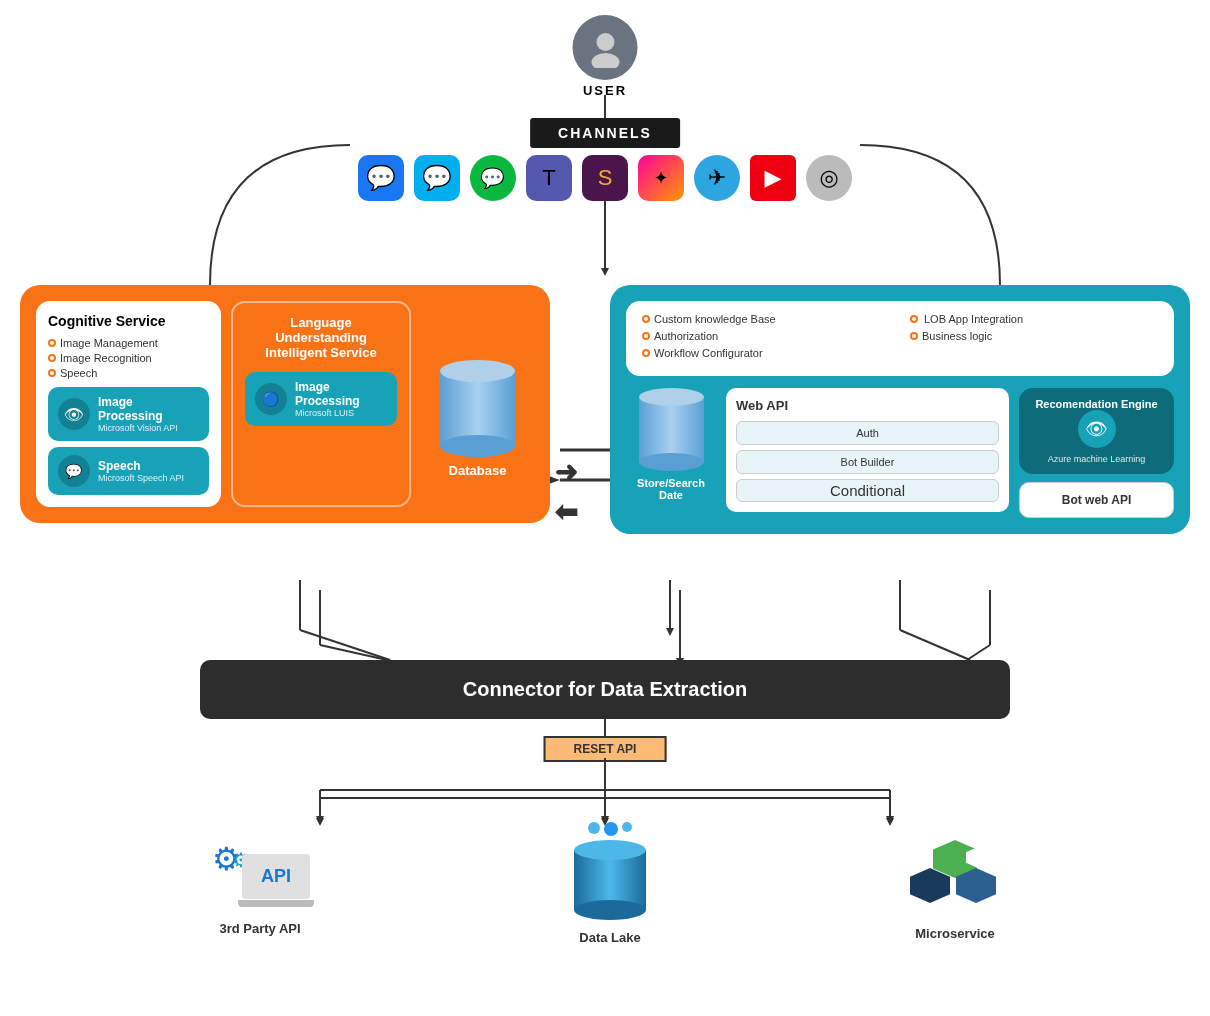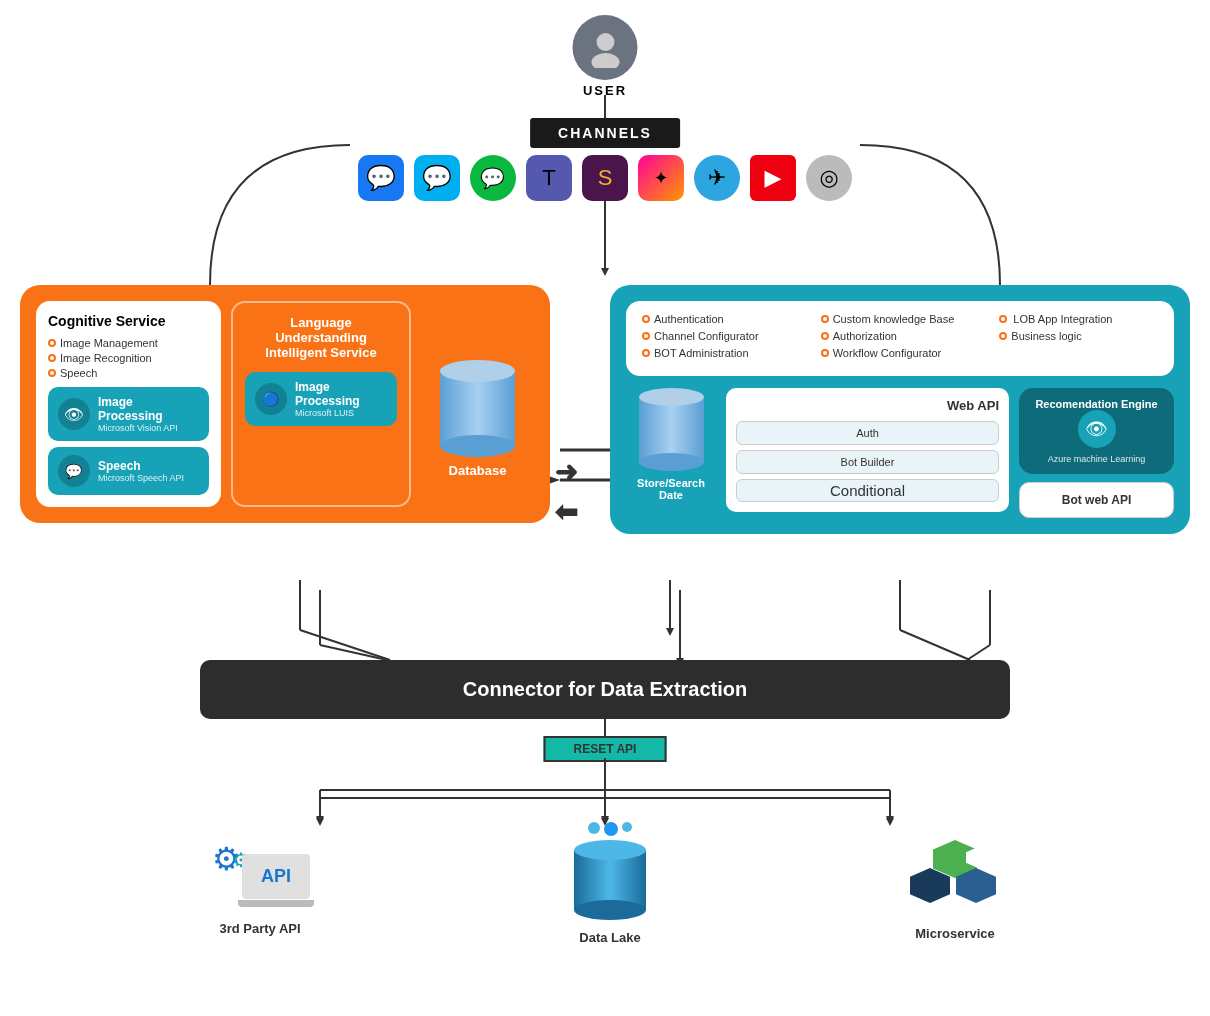--- a/index.html
+++ b/index.html
@@ -182,34 +182,20 @@
 
   <div style="position:absolute;top:455px;left:555px;font-size:28px;color:#333;font-weight:bold;">➜</div>
   <div style="position:absolute;top:495px;left:555px;font-size:28px;color:#333;font-weight:bold;">⬅</div>
 
   <div style="position:absolute;top:285px;left:610px;right:20px;background:#17a2b8;border-radius:20px;padding:16px;">
 
     <div style="background:#fff;border-radius:14px;padding:12px 16px;margin-bottom:12px;display:flex;gap:20px;">
       <div style="flex:1;">
         <div style="display:flex;align-items:center;gap:4px;font-size:11px;color:#333;margin-bottom:5px;">
           <div style="width:8px;height:8px;border-radius:50%;border:2px solid #f97316;flex-shrink:0;"></div>
-          <span>Authentication</span>
-        </div>
-        <div style="display:flex;align-items:center;gap:4px;font-size:11px;color:#333;margin-bottom:5px;">
-          <div style="width:8px;height:8px;border-radius:50%;border:2px solid #f97316;flex-shrink:0;"></div>
-          <span>Channel Configurator</span>
-        </div>
-        <div style="display:flex;align-items:center;gap:4px;font-size:11px;color:#333;margin-bottom:5px;">
-          <div style="width:8px;height:8px;border-radius:50%;border:2px solid #f97316;flex-shrink:0;"></div>
-          <span>BOT Administration</span>
-        </div>
-      </div>
-      <div style="flex:1;">
-        <div style="display:flex;align-items:center;gap:4px;font-size:11px;color:#333;margin-bottom:5px;">
-          <div style="width:8px;height:8px;border-radius:50%;border:2px solid #f97316;flex-shrink:0;"></div>
           <span>Custom knowledge Base</span>
         </div>
         <div style="display:flex;align-items:center;gap:4px;font-size:11px;color:#333;margin-bottom:5px;">
           <div style="width:8px;height:8px;border-radius:50%;border:2px solid #f97316;flex-shrink:0;"></div>
           <span>Authorization</span>
         </div>
         <div style="display:flex;align-items:center;gap:4px;font-size:11px;color:#333;margin-bottom:5px;">
           <div style="width:8px;height:8px;border-radius:50%;border:2px solid #f97316;flex-shrink:0;"></div>
           <span>Workflow Configurator</span>
         </div>
@@ -231,21 +217,21 @@
       <div style="display:flex;flex-direction:column;align-items:center;flex:0 0 90px;">
         <div style="position:relative;">
           <div style="width:65px;height:18px;border-radius:50%;background:#b0cfe8;position:relative;z-index:2;"></div>
           <div style="width:65px;height:65px;background:linear-gradient(to right,#5a9fd4,#a8d0f0,#5a9fd4);margin-top:-9px;"></div>
           <div style="width:65px;height:18px;border-radius:50%;background:#5a9fd4;margin-top:-9px;"></div>
         </div>
         <div style="font-size:11px;font-weight:bold;color:#fff;text-align:center;margin-top:6px;">Store/Search<br>Date</div>
       </div>
 
       <div style="background:#fff;border-radius:10px;padding:10px;flex:1;">
-        <div style="font-size:13px;font-weight:bold;text-align:right;color:#333;margin-bottom:8px;">Web API</div>
+        <div style="font-size:13px;font-weight:bold;text-align:left;color:#333;margin-bottom:8px;">Web API</div>
         <div style="background:#e8f4f8;border-radius:6px;padding:5px 10px;font-size:11px;color:#333;text-align:center;margin-bottom:5px;border:1px solid #ccc;">Auth</div>
         <div style="background:#e8f4f8;border-radius:6px;padding:5px 10px;font-size:11px;color:#333;text-align:center;margin-bottom:5px;border:1px solid #ccc;">Bot Builder</div>
         <div style="background:#e8f4f8;border-radius:6px;padding:2px 10px;font-size:15px;color:#333;text-align:center;border:1px solid #ccc;">Conditional</div>
       </div>
 
       <div style="flex:0 0 155px;display:flex;flex-direction:column;gap:8px;">
         <div style="background:#0e6b7a;border-radius:14px;padding:10px;color:#fff;">
           <div style="font-size:11px;font-weight:bold;text-align:center;margin-bottom:0;">Recomendation Engine</div>
           <div style="display:flex;justify-content:center;margin-bottom:6px;">
             <div style="width:38px;height:38px;border-radius:50%;background:#17a2b8;display:flex;align-items:center;justify-content:center;font-size:18px;">👁</div>
@@ -254,21 +240,21 @@
         </div>
         <div style="background:#fff;border-radius:10px;padding:10px 14px;font-size:12px;font-weight:bold;color:#333;text-align:center;border:1px solid #ccc;">Bot web API</div>
       </div>
     </div>
   </div>
 
   <div style="position:absolute;top:660px;left:200px;right:200px;background:#2d2d2d;border-radius:10px;padding:18px 40px;color:#fff;font-size:20px;font-weight:bold;text-align:center;">
     <span>Connector for Data Extraction</span>
   </div>
 
-  <div style="position:absolute;top:736px;left:50%;transform:translateX(-50%);border:2px solid #333;padding:4px 28px;font-size:12px;font-weight:bold;background:#14b8a6;color:#333;white-space:nowrap;">RESET API</div>
+  <div style="position:absolute;top:736px;left:50%;transform:translateX(-50%);border:2px solid #333;padding:4px 28px;font-size:12px;font-weight:bold;background:#fdba74;color:#333;white-space:nowrap;">RESET API</div>
 
   <svg style="position:absolute;top:758px;left:0;width:1210px;height:80px;pointer-events:none;">
 
     <line x1="605" y1="0" x2="605" y2="40" stroke="#333" stroke-width="2"></line>
 
     <line x1="320" y1="40" x2="890" y2="40" stroke="#333" stroke-width="2"></line>
 
     <line x1="320" y1="40" x2="320" y2="60" stroke="#333" stroke-width="2"></line>
     <polygon points="320,66 316,58 324,58" fill="#333"></polygon>
 

